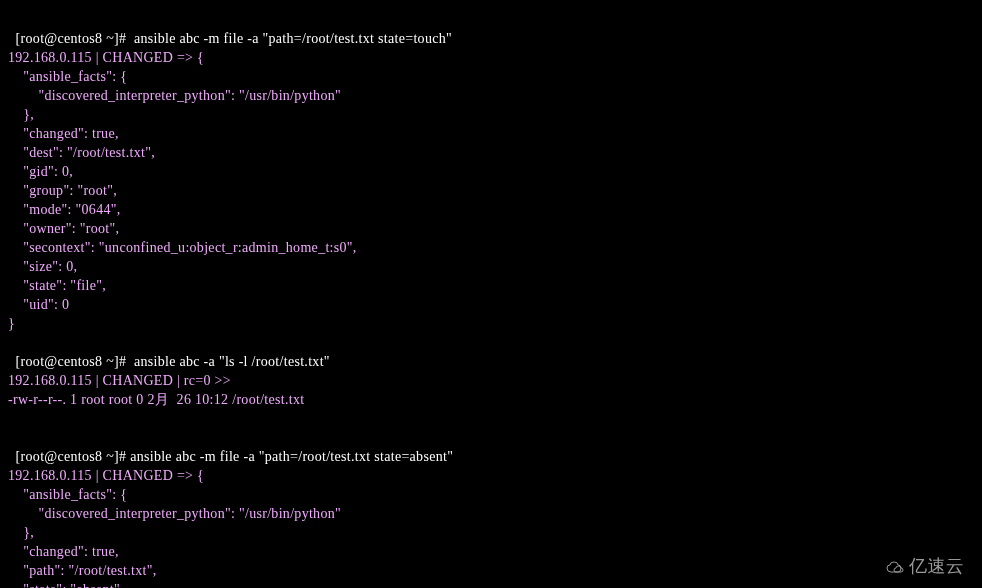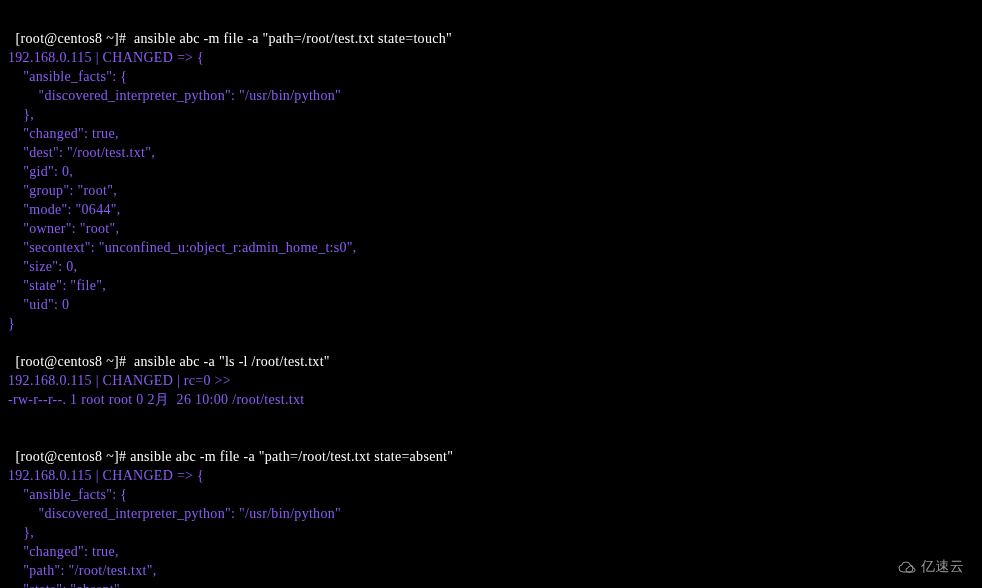--- a/index.html
+++ b/index.html
@@ -17,28 +17,28 @@
       width: 982px;
       height: 588px;
       overflow: hidden;
       position: relative;
       letter-spacing: 0.3px;
     }
     .prompt-white {
       color: #ffffff;
     }
     .output-yellow {
-      color: #8b5cf6;
+      color: #f0abfc;
     }
     .watermark {
       position: absolute;
       right: 18px;
       bottom: 12px;
       font-family: sans-serif;
-      font-size: 14px;
+      font-size: 18px;
       color: #999;
       display: flex;
       align-items: center;
       gap: 4px;
     }
     .watermark-icon {
       display: inline-flex;
       align-items: center;
     }
     .line {
@@ -65,21 +65,21 @@
 <div class="line output-yellow">    "secontext": "unconfined_u:object_r:admin_home_t:s0",</div>
 <div class="line output-yellow">    "size": 0,</div>
 <div class="line output-yellow">    "state": "file",</div>
 <div class="line output-yellow">    "uid": 0</div>
 <div class="line output-yellow">}</div>
 
 <div class="line">
   <span class="prompt-white">[root@centos8 ~]#  </span><span class="prompt-white">ansible abc -a "ls -l /root/test.txt"</span>
 </div>
 <div class="line output-yellow">192.168.0.115 | CHANGED | rc=0 &gt;&gt;</div>
-<div class="line output-yellow">-rw-r--r--. 1 root root 0 2月  26 10:00 /root/test.txt</div>
+<div class="line output-yellow">-rw-r--r--. 1 root root 0 2月  26 10:12 /root/test.txt</div>
 
 <div class="line"> </div>
 
 <div class="line">
   <span class="prompt-white">[root@centos8 ~]# </span><span class="prompt-white">ansible abc -m file -a "path=/root/test.txt state=absent"</span>
 </div>
 <div class="line output-yellow">192.168.0.115 | CHANGED =&gt; {</div>
 <div class="line output-yellow">    "ansible_facts": {</div>
 <div class="line output-yellow">        "discovered_interpreter_python": "/usr/bin/python"</div>
 <div class="line output-yellow">    },</div>

